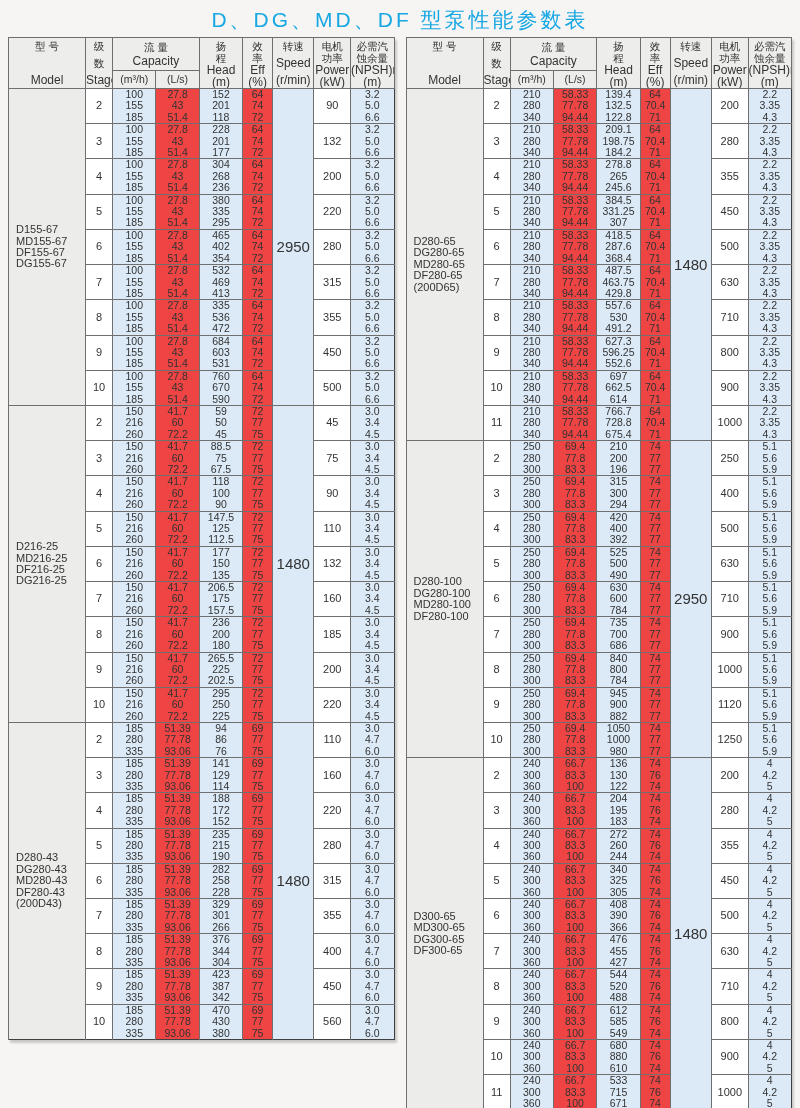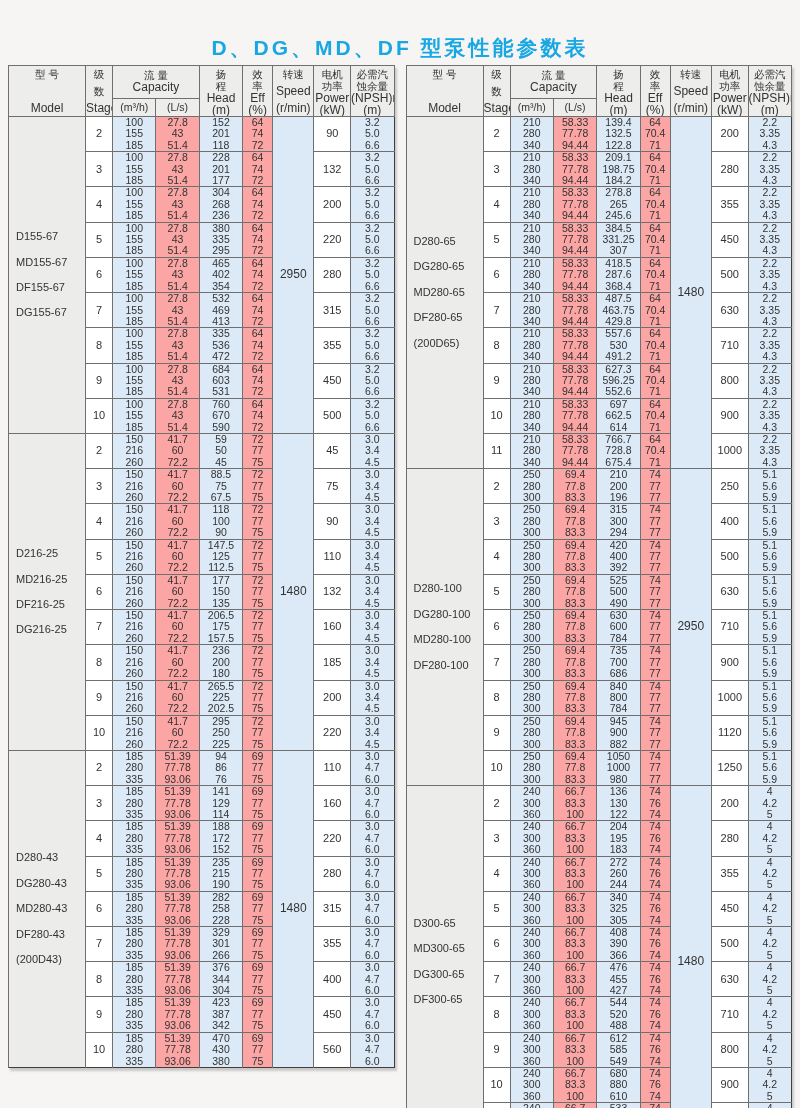--- a/index.html
+++ b/index.html
@@ -5,65 +5,65 @@
   html,body{margin:0;padding:0;}
   body{
     width:800px;height:1108px;overflow:hidden;
     background:#f6f5f3;
     font-family:"Liberation Sans","DejaVu Sans",sans-serif;
     color:#333;
     -webkit-font-smoothing:antialiased;
   }
   .page-title{
     text-align:center;
-    font-size:21px;font-weight:bold;
+    font-size:21px;font-weight:normal;
     letter-spacing:3px;
     color:#17a7e3;
-    padding-top:3px;height:34px;line-height:34px;margin-top:28px;
+    padding-top:3px;height:34px;line-height:34px;
   }
   .tables-wrap{
     display:flex;align-items:flex-start;
     padding:0 8px;gap:11px;
   }
   .tbl-box{flex:1;}
   table{
     border-collapse:collapse;table-layout:fixed;width:100%;
-    background:#fca5a5;
+    background:#ef4444;
     border:1.5px solid #3f3f3f;
     box-shadow:2px 3px 2px rgba(0,0,0,0.18);
     padding-left:11px;
   }
   th,td{overflow:hidden;}
   th{
     border:1px solid #6f6f6f;
     background:#ededeb;
     font-weight:normal;font-size:10.5px;line-height:12px;
     padding:2px 0;vertical-align:middle;text-align:center;
   }
   th .en{font-size:12px;}
   .hcell{display:flex;flex-direction:column;justify-content:space-between;height:46px;}
-  .hcell2{display:flex;flex-direction:column;justify-content:flex-start;height:26px;}
+  .hcell2{display:flex;flex-direction:column;justify-content:space-between;height:26px;}
   td{
     border-left:1px solid #6f6f6f;
     text-align:center;vertical-align:middle;
     font-size:10.5px;line-height:11.4px;height:11.4px;
     padding:0 1px;
   }
   tr.bs td{border-top:1px solid #6f6f6f;}
   td.shade{background:#dceaf7;}
   td.model-cell{
     background:#ececea;
     text-align:left;vertical-align:middle;
   }
   td.model-cell .models{
-    display:flex;flex-direction:column;gap:14px;
+    display:flex;flex-direction:column;
     padding-left:6px;font-size:11px;
   }
   td.stage-cell,td.power-cell{font-size:11px;background:#fff;}
-  td.speed-cell{font-size:12px;}
+  td.speed-cell{font-size:15px;}
 </style>
 </head>
 <body>
 
 <div class="page-title">D、DG、MD、DF 型泵性能参数表</div>
 
 <div class="tables-wrap">
   <div class="tbl-box" id="tbl-left">
       <table>
         <colgroup>

